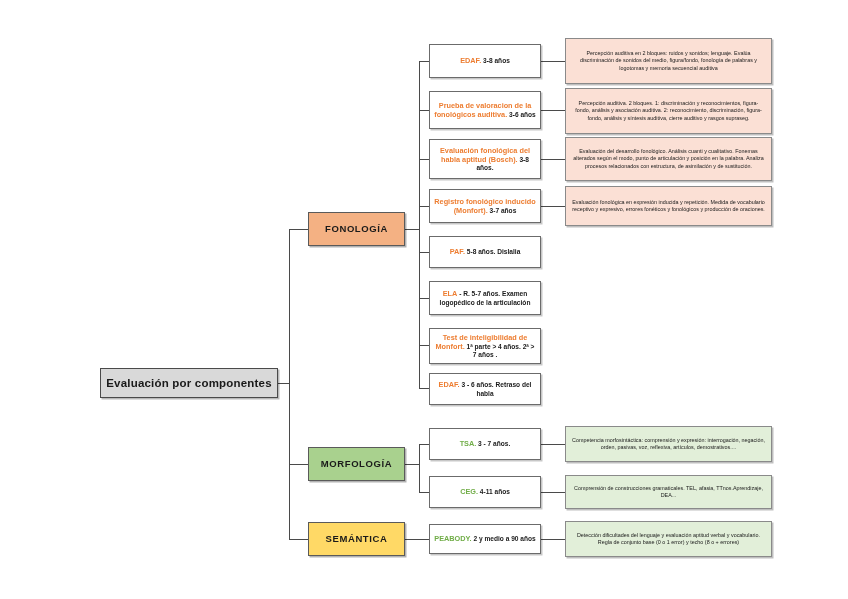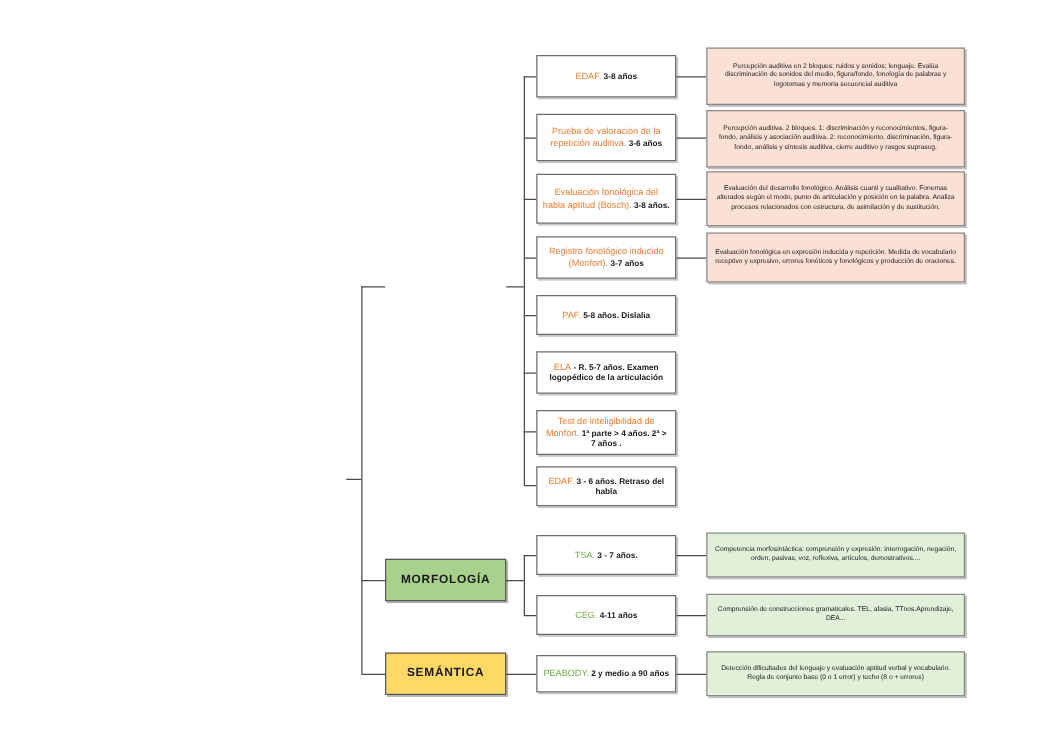--- a/index.html
+++ b/index.html
@@ -69,21 +69,21 @@
   
   .test {
     background: #ffffff;
     border: 1.5px solid #6b6b6b;
     font-size: 6.6px;
     color: #1a1a1a;
     padding: 2px 4px;
     box-shadow: 1.5px 1.5px 0 rgba(0,0,0,.22);
   }
   .test .inner { display: block; width: 100%; }
-  .test .lead { font-weight: normal; font-size: 7.3px; }
+  .test .lead { font-weight: bold; font-size: 7.3px; }
   .lead-orange { color: #ed7d31; }
   .lead-green  { color: #70ad47; }
   .test .rest  { font-weight: bold; color: #1a1a1a; }
 
   
   .desc {
     font-size: 5.4px;
     color: #1a1a1a;
     padding: 3px 6px;
     line-height: 1.3;
@@ -126,39 +126,45 @@
   <div class="hline" style="left:405px; top:464px; width:14px;"></div>
   <div class="vline" style="left:419px; top:444px; height:48px;"></div>
   <div class="hline" style="left:419px; top:444px; width:10px;"></div>
   <div class="hline" style="left:419px; top:492px; width:10px;"></div>
   <div class="hline" style="left:541px; top:444px; width:24px;"></div>
   <div class="hline" style="left:541px; top:492px; width:24px;"></div>
 
   <div class="hline" style="left:405px; top:539px; width:24px;"></div>
   <div class="hline" style="left:541px; top:539px; width:24px;"></div>
 
-
+  <div class="node root" style="left:100px; top:368px; width:178px; height:30px;">
+    <span>Evaluación por componentes</span>
+  </div>
+
+  <div class="node cat cat-fonologia" style="left:308px; top:212px; width:97px; height:34px;">
+    <span>FONOLOGÍA</span>
+  </div>
 
   <div class="node cat cat-morfologia" style="left:308px; top:447px; width:97px; height:34px;">
     <span>MORFOLOGÍA</span>
   </div>
 
   <div class="node cat cat-semantica" style="left:308px; top:522px; width:97px; height:34px;">
     <span>SEMÁNTICA</span>
   </div>
 
   <div class="node test" style="left:429px; top:44px; width:112px; height:34px;">
     <span class="inner">
       <span class="lead lead-orange">EDAF.</span><span class="rest"> 3-8 años</span>
     </span>
   </div>
 
   <div class="node test" style="left:429px; top:91px; width:112px; height:38px;">
     <span class="inner">
-      <span class="lead lead-orange">Prueba de valoracion de la repetición auditiva.</span><span class="rest"> 3-6 años</span>
+      <span class="lead lead-orange">Prueba de valoracion de la fonológicos auditiva.</span><span class="rest"> 3-6 años</span>
     </span>
   </div>
 
   <div class="node test" style="left:429px; top:139px; width:112px; height:40px;">
     <span class="inner">
       <span class="lead lead-orange">Evaluación fonológica del habla aptitud (Bosch).</span><span class="rest"> 3-8 años.</span>
     </span>
   </div>
 
   <div class="node test" style="left:429px; top:189px; width:112px; height:34px;">

